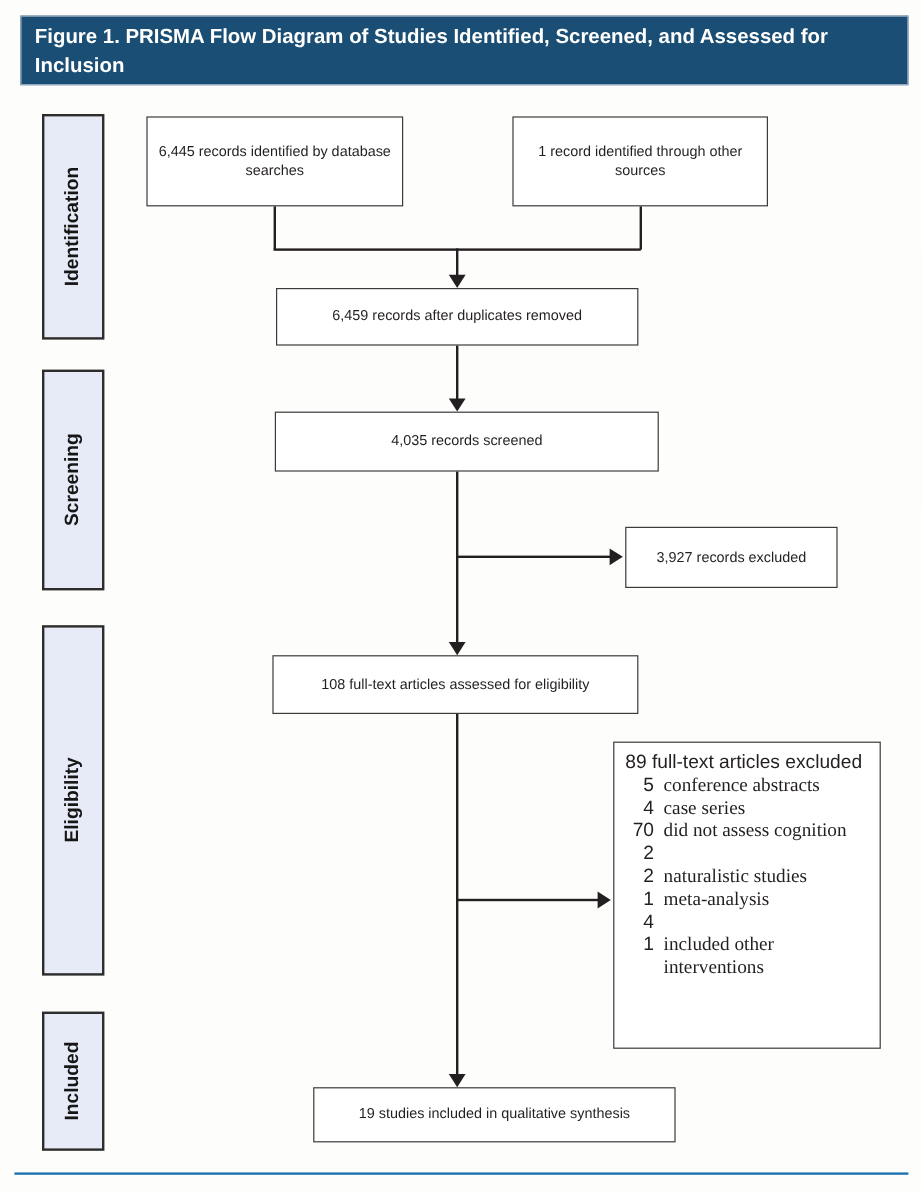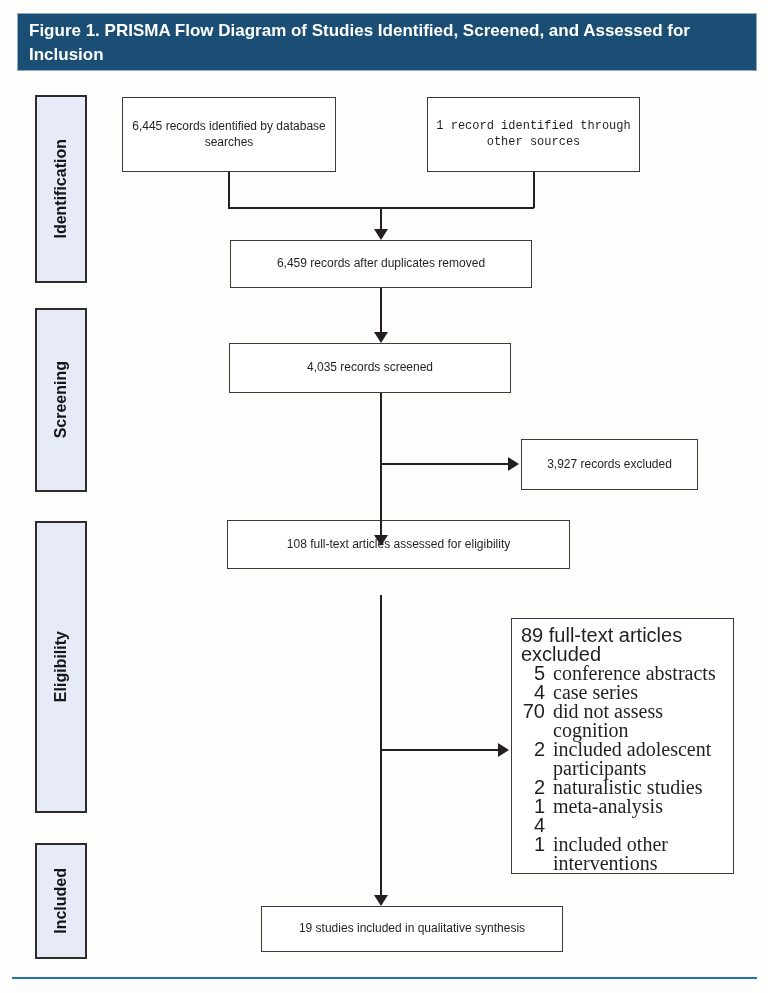--- a/index.html
+++ b/index.html
@@ -22,21 +22,21 @@
     font-weight:bold; font-size:16px; color:#161616; white-space:nowrap;
   }
   .box {
     position:absolute; box-sizing:border-box; background:#ffffff;
     border:1.5px solid #3c3b3a; display:flex; align-items:center; justify-content:center;
     text-align:center; font-size:12px; color:#231f20; line-height:1.3; padding:2px 8px;
   }
   .nowrap { white-space:nowrap; }
   .detail-box {
     position:absolute; box-sizing:border-box; background:#ffffff;
-    border:1.5px solid #3c3b3a; font-size:20px; line-height:19px;
+    border:1.5px solid #3c3b3a; font-size:16px; line-height:19px;
     padding:7px 4px 6px 9px; text-align:left; color:#231f20;
   }
   .reason-row { display:flex; }
   .reason-num { flex:none; width:24px; text-align:right; }
   .reason-label { margin-left:8px;font-family:Liberation Serif, serif; }
   .vline { position:absolute; width:1.5px; background:#231f20; }
   .hline { position:absolute; height:1.5px; background:#231f20; }
   .arrow-down {
     position:absolute; width:0; height:0;
     border-left:7px solid transparent; border-right:7px solid transparent;
@@ -64,47 +64,46 @@
   </div>
   <div class="stage" style="left:35px; top:521px; width:52px; height:292px;">
     <span>Eligibility</span>
   </div>
   <div class="stage" style="left:35px; top:843px; width:52px; height:116px;">
     <span>Included</span>
   </div>
 
   <div class="box" style="left:122px; top:97px; width:214px; height:75px;">6,445 records identified by database searches</div>
 
-  <div class="box" style="left:427px; top:97px; width:213px; height:75px;font-family:Liberation Mono, monospace;">1 record identified through other sources</div>
+  <div class="box" style="left:427px; top:97px; width:213px; height:75px;">1 record identified through other sources</div>
 
   <div class="box nowrap" style="left:230px; top:240px; width:302px; height:48px;">6,459 records after duplicates removed</div>
 
-  <div class="box nowrap" style="left:229px; top:343px; width:282px; height:50px;">4,035 records screened</div>
+  <div class="box nowrap" style="left:229px; top:343px; width:320px; height:50px;">4,035 records screened</div>
 
   <div class="box nowrap" style="left:521px; top:439px; width:177px; height:51px;">3,927 records excluded</div>
 
-  <div class="box nowrap" style="left:227px; top:520px; width:343px; height:49px;text-align:right;">108 full-text articles assessed for eligibility</div>
+  <div class="box nowrap" style="left:227px; top:546px; width:305px; height:49px;text-align:right;">108 full-text articles assessed for eligibility</div>
 
   <div class="detail-box" style="left:511px; top:618px; width:223px; height:256px;">
     <div>89 full-text articles excluded</div>
     <div class="reason-row">
       <span class="reason-num">5</span>
       <span class="reason-label">conference abstracts</span>
     </div>
     <div class="reason-row">
       <span class="reason-num">4</span>
       <span class="reason-label">case series</span>
     </div>
     <div class="reason-row">
       <span class="reason-num">70</span>
       <span class="reason-label">did not assess cognition</span>
     </div>
     <div class="reason-row">
       <span class="reason-num">2</span>
-      <span class="reason-label">included adolescent participants</span>
     </div>
     <div class="reason-row">
       <span class="reason-num">2</span>
       <span class="reason-label">naturalistic studies</span>
     </div>
     <div class="reason-row">
       <span class="reason-num">1</span>
       <span class="reason-label">meta-analysis</span>
     </div>
     <div class="reason-row">

